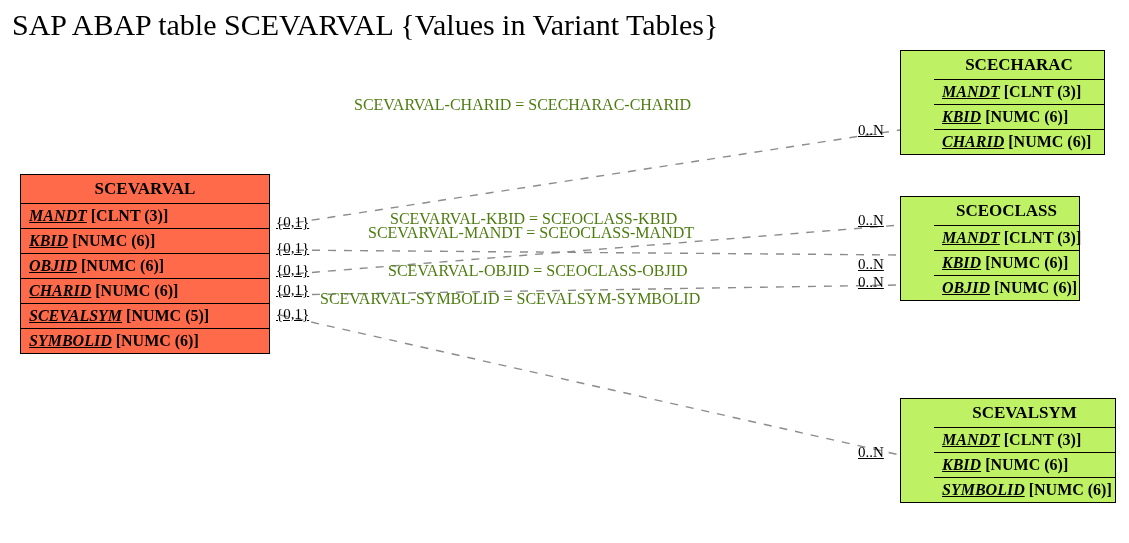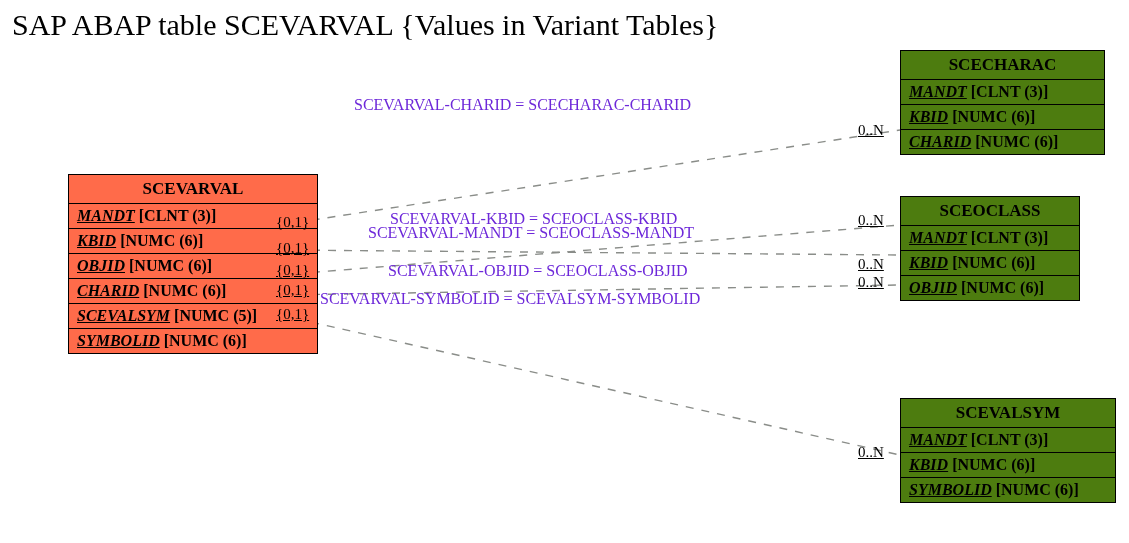--- a/index.html
+++ b/index.html
@@ -37,26 +37,26 @@
     white-space: nowrap;
     font-weight: bold;
   }
   .entity .row:last-child { border-bottom: none; }
   .entity .row .fname { font-style: italic; text-decoration: underline; }
   .entity .row .ftype { font-style: normal; }
   
   .main { background: #ff6b4a; }
   .main .hdr { background: #ff6b4a; }
   
-  .rel { background: #4d7c0f; }
+  .rel { background: #bef264; padding-left: 33px; }
   
   .conn-label {
     position: absolute;
     font-size: 16px;
-    color: #6d28d9;
+    color: #4d7c0f;
     background: transparent;
     white-space: nowrap;
   }
   .card {
     position: absolute;
     font-size: 15px;
     color: #000;
     white-space: nowrap;
     text-decoration: underline;
   }
@@ -84,21 +84,21 @@
 
   <line x1="280" y1="250" x2="900" y2="255"></line>
 
   <line x1="280" y1="275" x2="900" y2="225"></line>
 
   <line x1="280" y1="295" x2="900" y2="285"></line>
 
   <line x1="280" y1="315" x2="900" y2="455"></line>
 </svg>
 
-<div class="entity main" style="left:20px; top:174px; width:250px;margin-left:48px;">
+<div class="entity main" style="left:20px; top:174px; width:250px;">
   <div class="hdr">SCEVARVAL</div>
   <div class="row"><span class="fname">MANDT</span> <span class="ftype">[CLNT (3)]</span></div>
   <div class="row"><span class="fname">KBID</span> <span class="ftype">[NUMC (6)]</span></div>
   <div class="row"><span class="fname">OBJID</span> <span class="ftype">[NUMC (6)]</span></div>
   <div class="row"><span class="fname">CHARID</span> <span class="ftype">[NUMC (6)]</span></div>
   <div class="row"><span class="fname">SCEVALSYM</span> <span class="ftype">[NUMC (5)]</span></div>
   <div class="row"><span class="fname">SYMBOLID</span> <span class="ftype">[NUMC (6)]</span></div>
 </div>
 
 <div class="entity rel" style="left:900px; top:50px; width:205px;">

